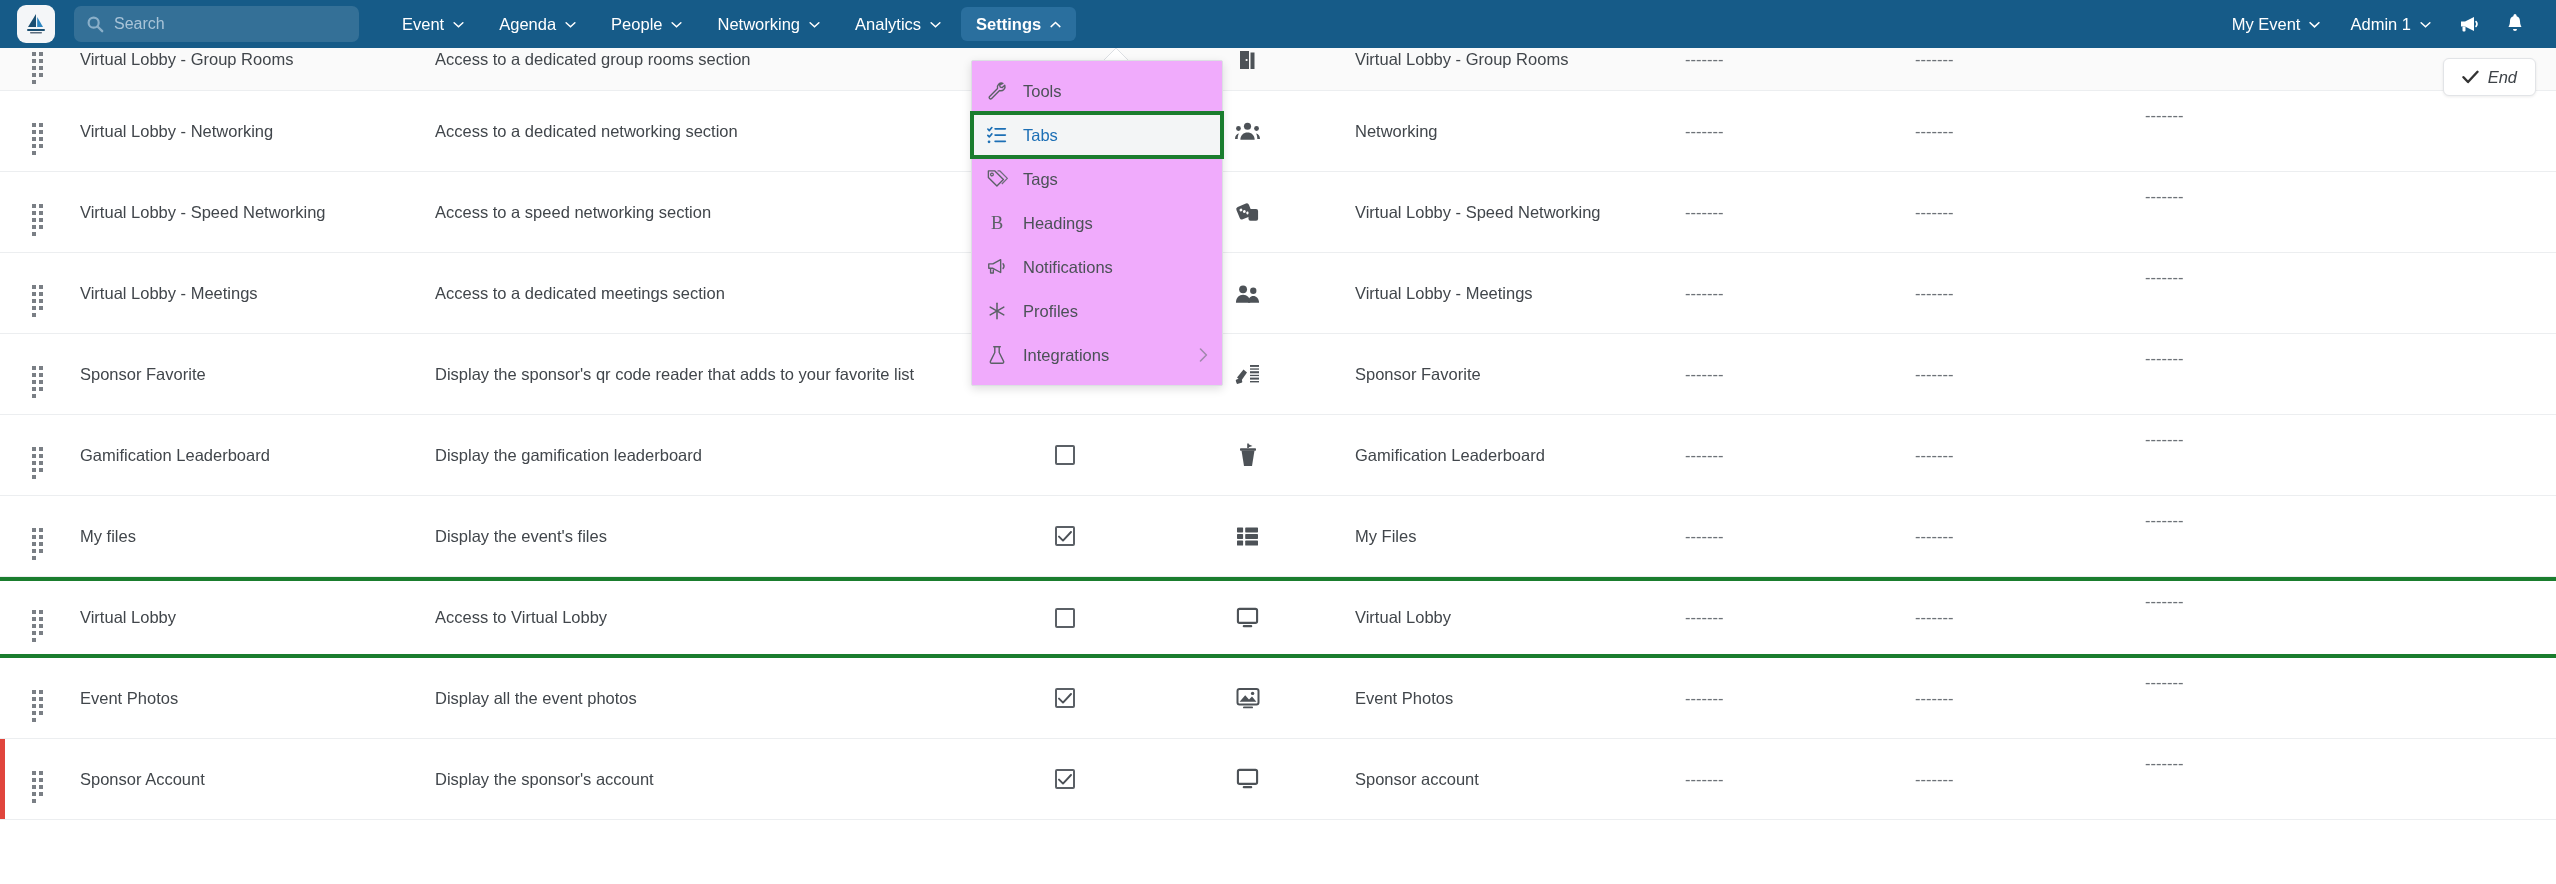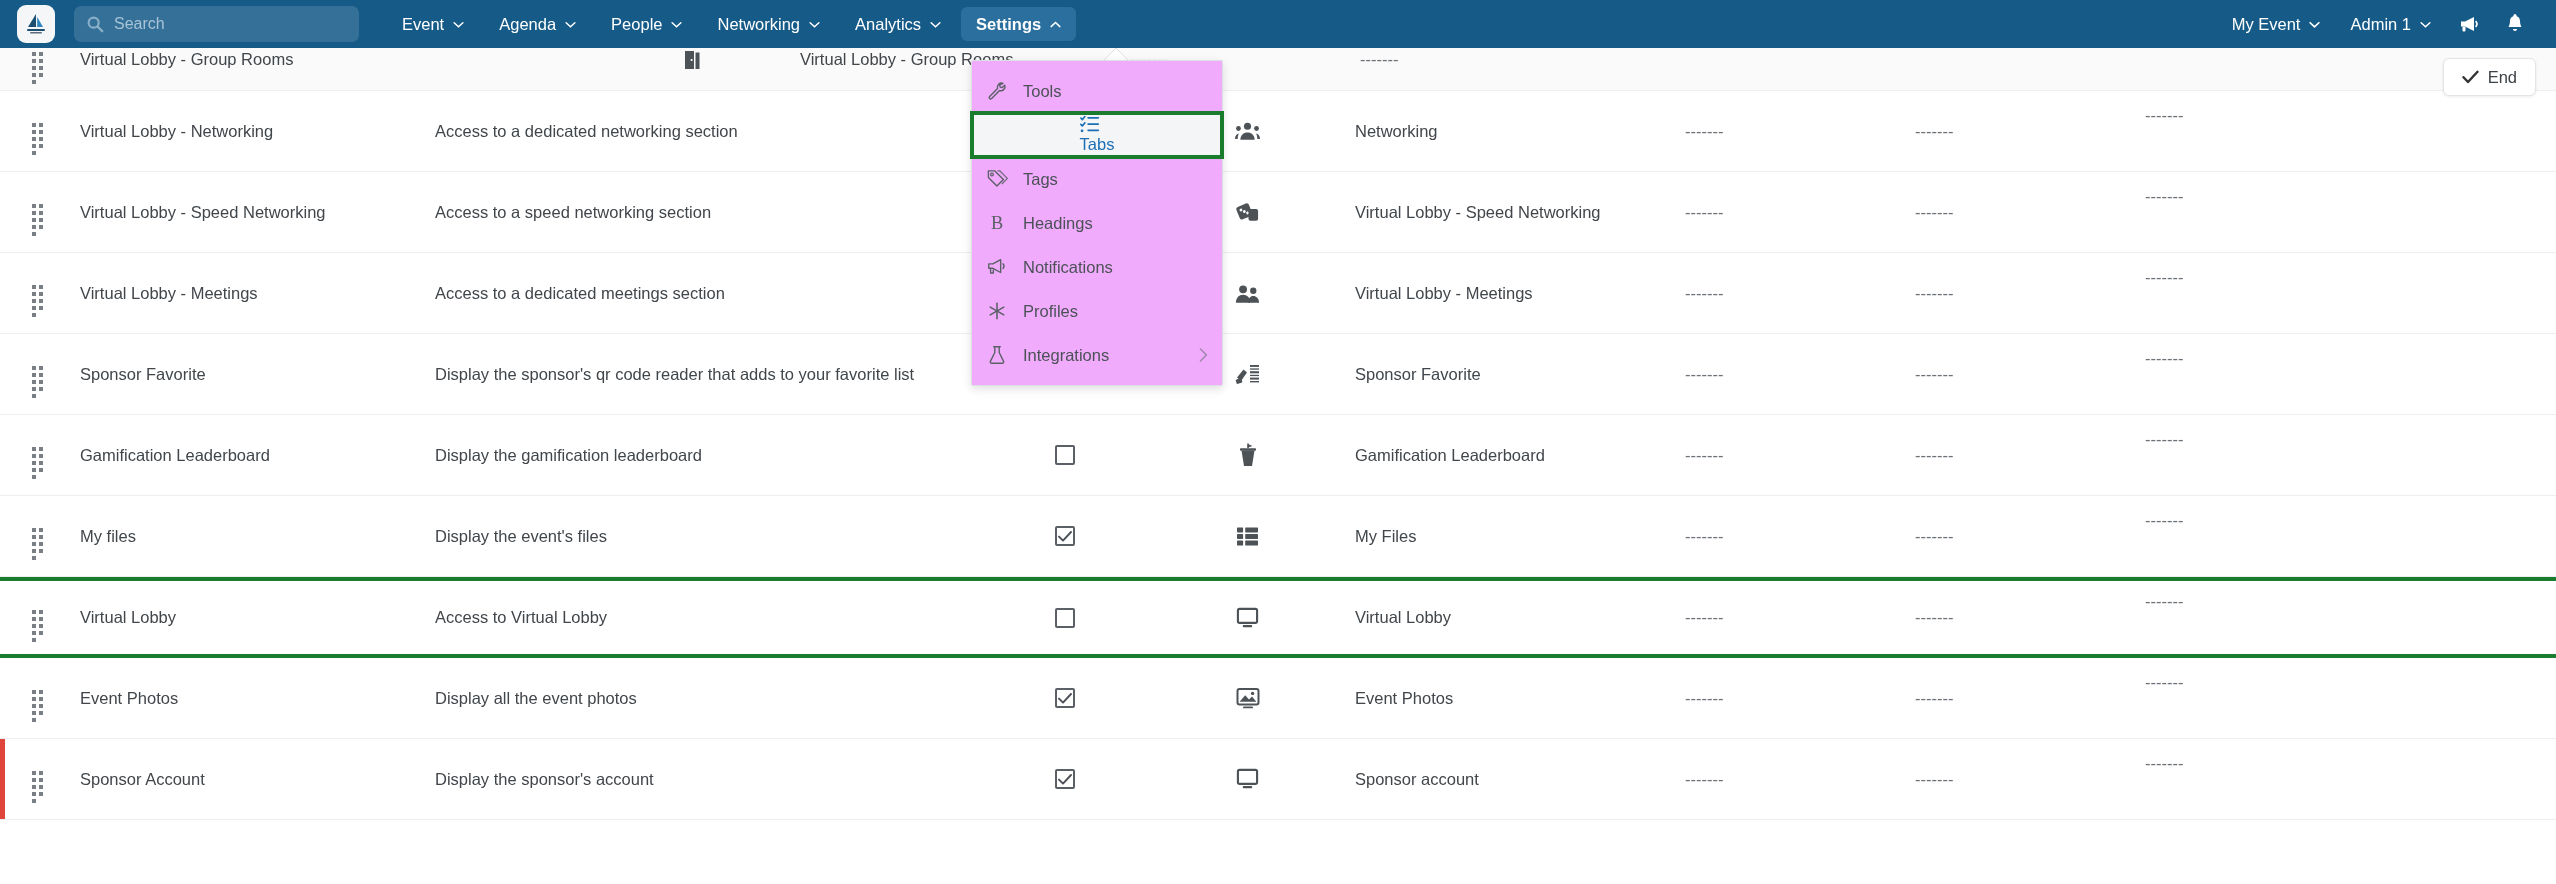--- a/index.html
+++ b/index.html
@@ -58,30 +58,29 @@
   }
   .dd-item{
     display:flex; align-items:center; height:44px; padding:0 14px;
     font-size:16.5px; color:#4b5157; cursor:pointer; position:relative;
   }
   .dd-item .dd-ico{ width:22px; height:22px; flex:0 0 auto; margin-right:15px;
     display:flex; align-items:center; justify-content:center; }
   .dd-item.selected{
     background:#f3f5f6; color:#1c6fb5; outline:4px solid #1a7d2e; outline-offset:-2px;
     z-index:2;
-    flex-direction:column;
   }
   .dd-arrow{ margin-left:auto; width:9px; height:14px; opacity:.6; }
 
   
   .end-btn{
     position:absolute; right:20px; top:58px; height:38px; padding:0 18px;
     background:#fff; border:1px solid #e2e4e7; border-radius:6px;
     display:flex; align-items:center; gap:9px; font-size:16.5px; color:#3d4247;
-    box-shadow:0 1px 3px rgba(0,0,0,.08); cursor:pointer; z-index:30;
+    box-shadow:0 1px 3px rgba(0,0,0,.08); cursor:pointer; z-index:30;font-style:italic;
   }
 
   
   .table-wrap{
     position:absolute; left:0; top:48px; width:2556px; height:836px;
     background:#fff; overflow:hidden;
   }
   .row{
     position:relative; height:81px; display:flex; align-items:center;
     border-bottom:1px solid #eceef0; background:#fff;
@@ -231,20 +230,23 @@
             <i></i>
             <i></i>
             <i></i>
             <i></i>
             <i></i>
             <i></i>
           </span>
         </div>
         <div class="c-name">
           <span class="cell-text">Virtual Lobby - Group Rooms</span>
+        </div>
+        <div class="c-desc">
+          <span class="cell-text">Access to a dedicated group rooms section</span>
         </div>
         <div class="c-check"></div>
         <div class="c-icon">
           <span class="rowicon">
             <svg width="24" height="24" viewBox="0 0 24 24">
               <rect x="4" y="3" width="9" height="18" fill="#4d5257"></rect>
               <rect x="14.5" y="4.5" width="4" height="16.5" fill="#4d5257"></rect>
               <circle cx="10.6" cy="12" r="1.1" fill="#fff"></circle>
             </svg>
           </span>

